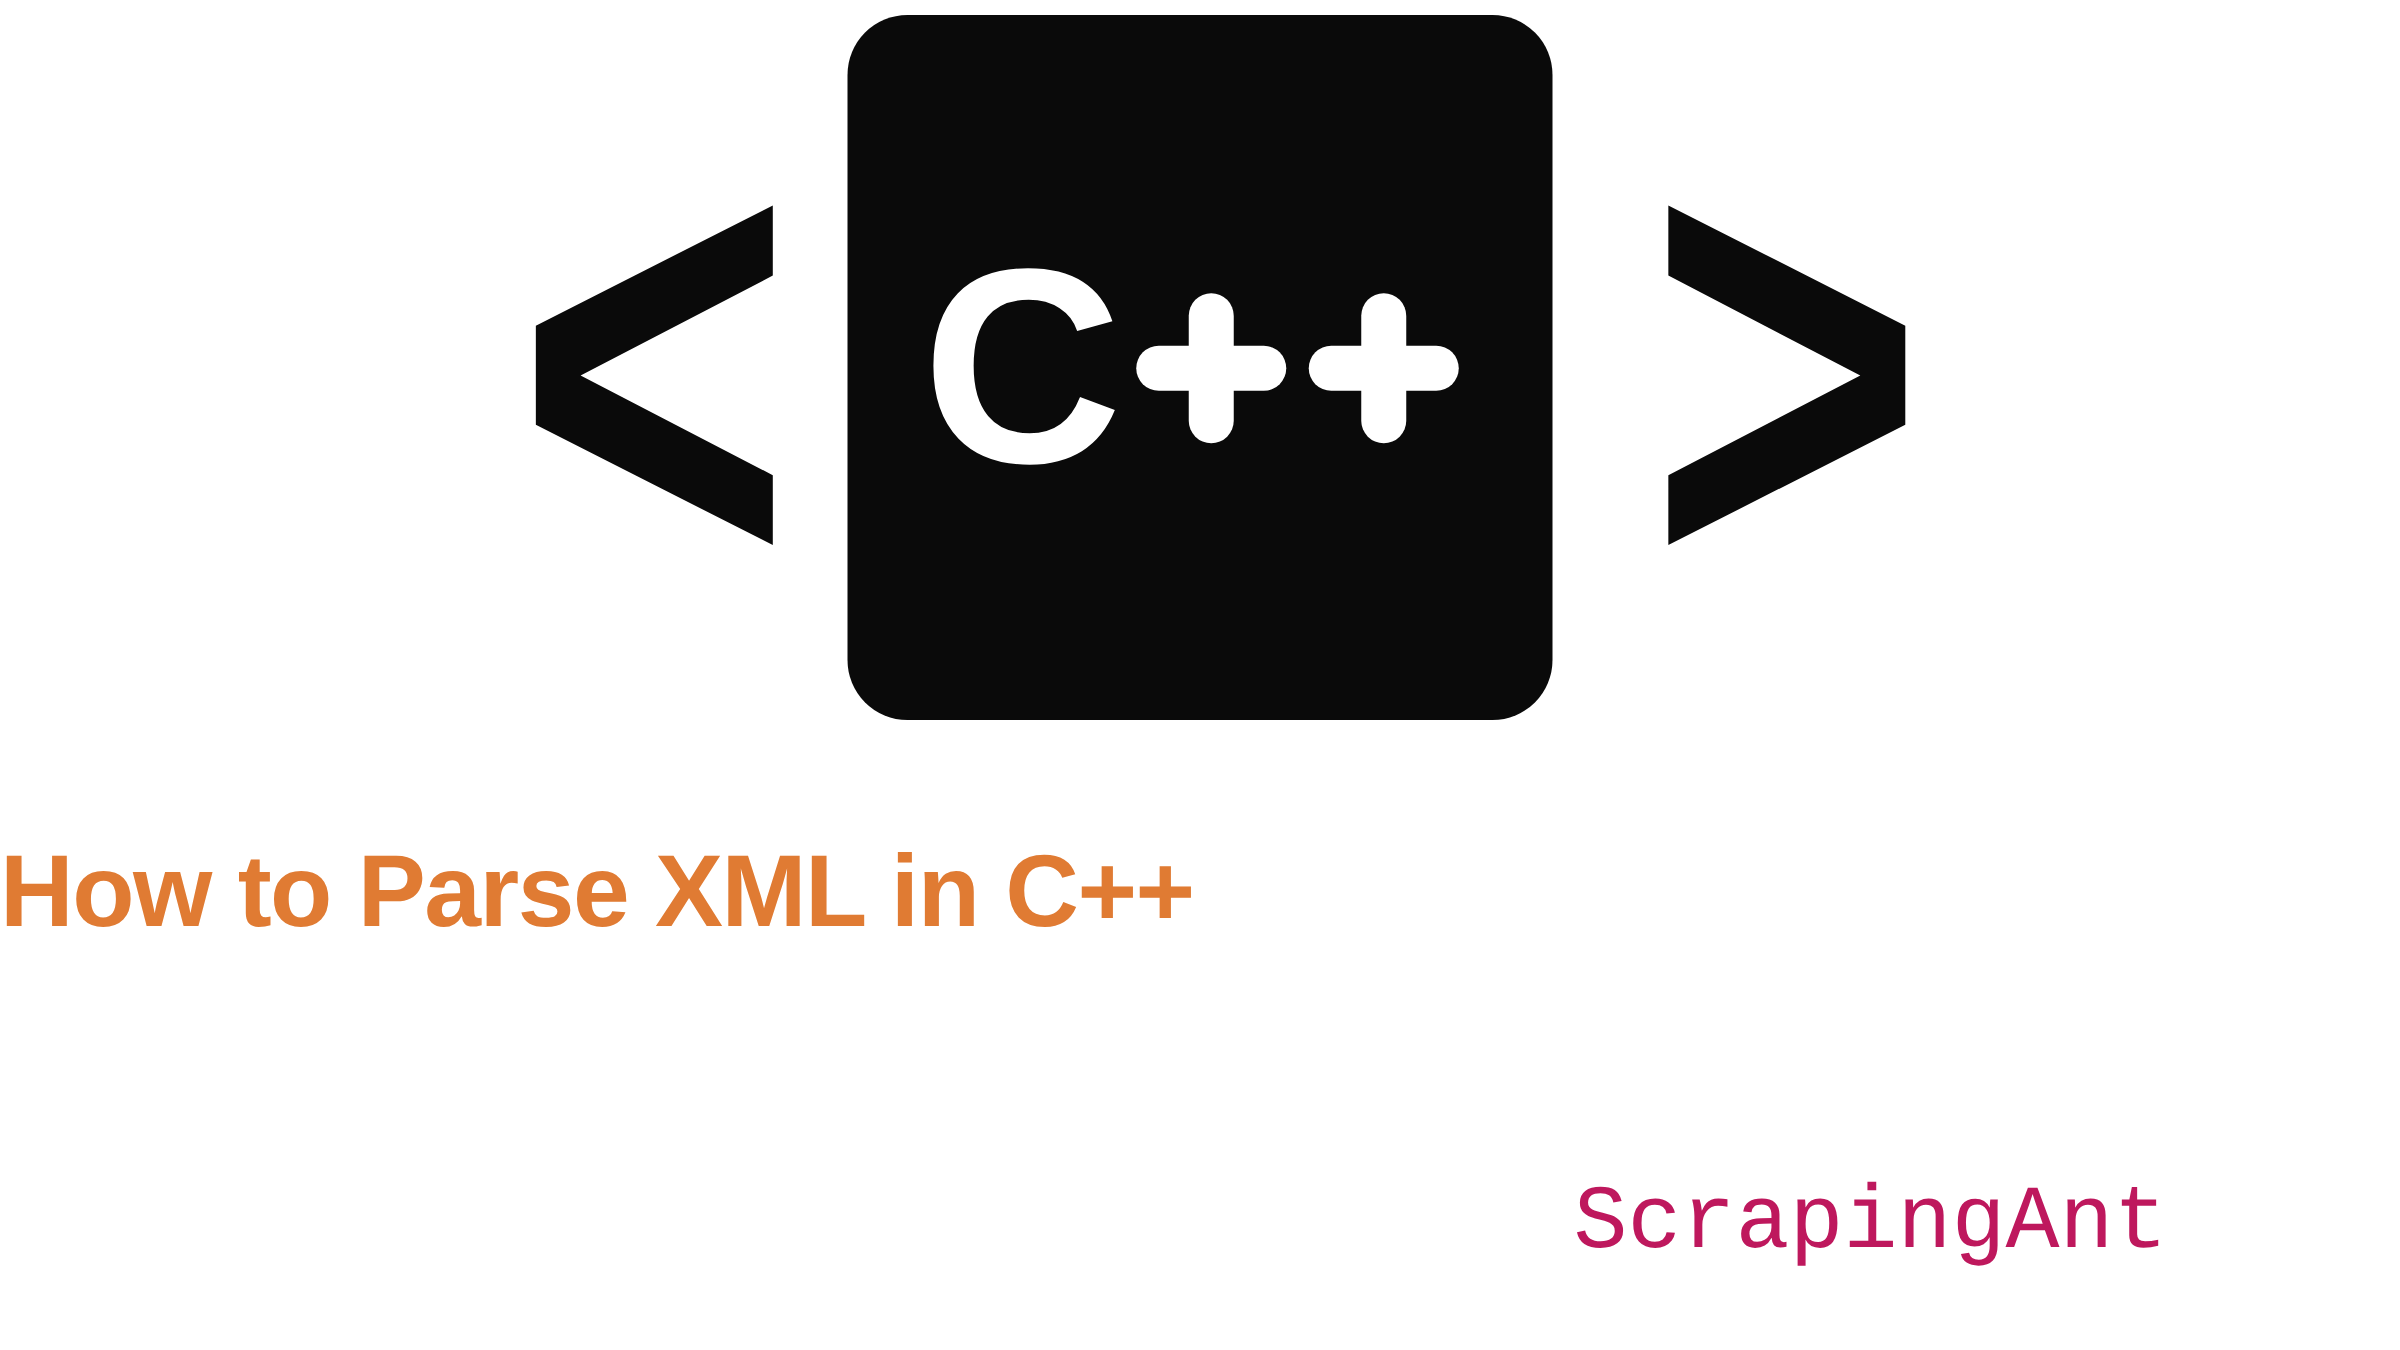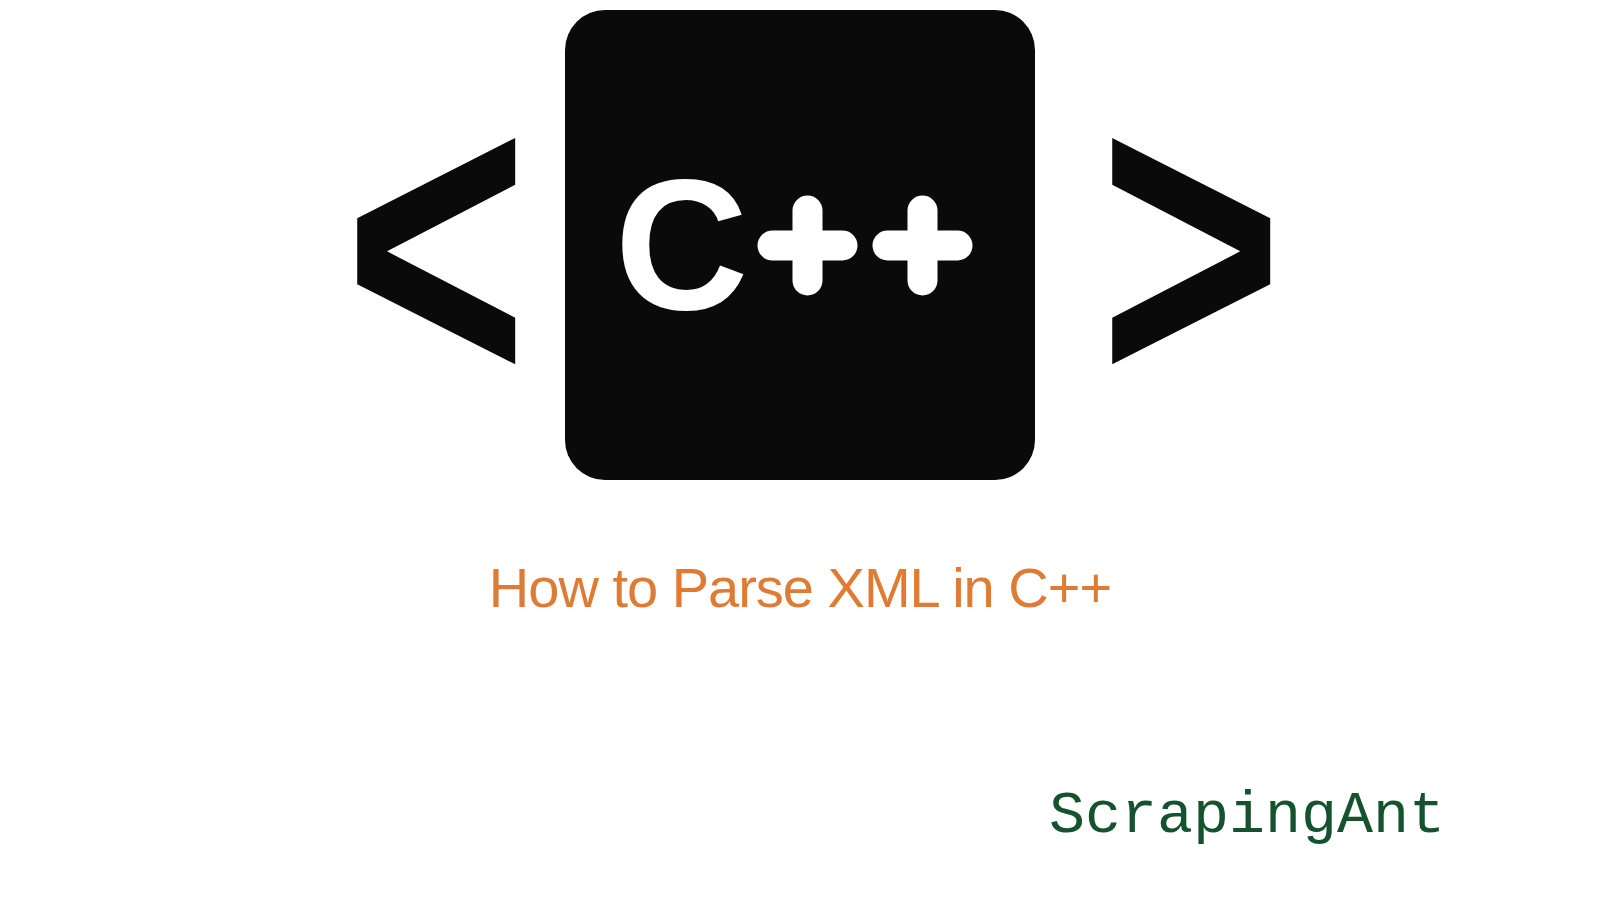--- a/index.html
+++ b/index.html
@@ -78,33 +78,33 @@
     
     .plus-svg {
       display: inline-block;
     }
     
     .title {
       position: absolute;
       top: 555px;
       left: 0;
       width: 100%;
-      text-align: center;
+      text-align: left;
       color: #e07b33;
-      font-size: 56px;
-      font-weight: 400;
+      font-size: 68px;
+      font-weight: 700;
       font-family: Arial, Helvetica, sans-serif;
       letter-spacing: -1px;
     }
     
     .brand {
       position: absolute;
       bottom: 50px;
       right: 155px;
-      color: #14532d;
+      color: #be185d;
       font-size: 60px;
       font-family: 'Courier New', Courier, monospace;
       font-weight: 400;
       letter-spacing: 0px;
     }
   </style>
 </head>
 <body>
 
 <div class="graphic-container">

